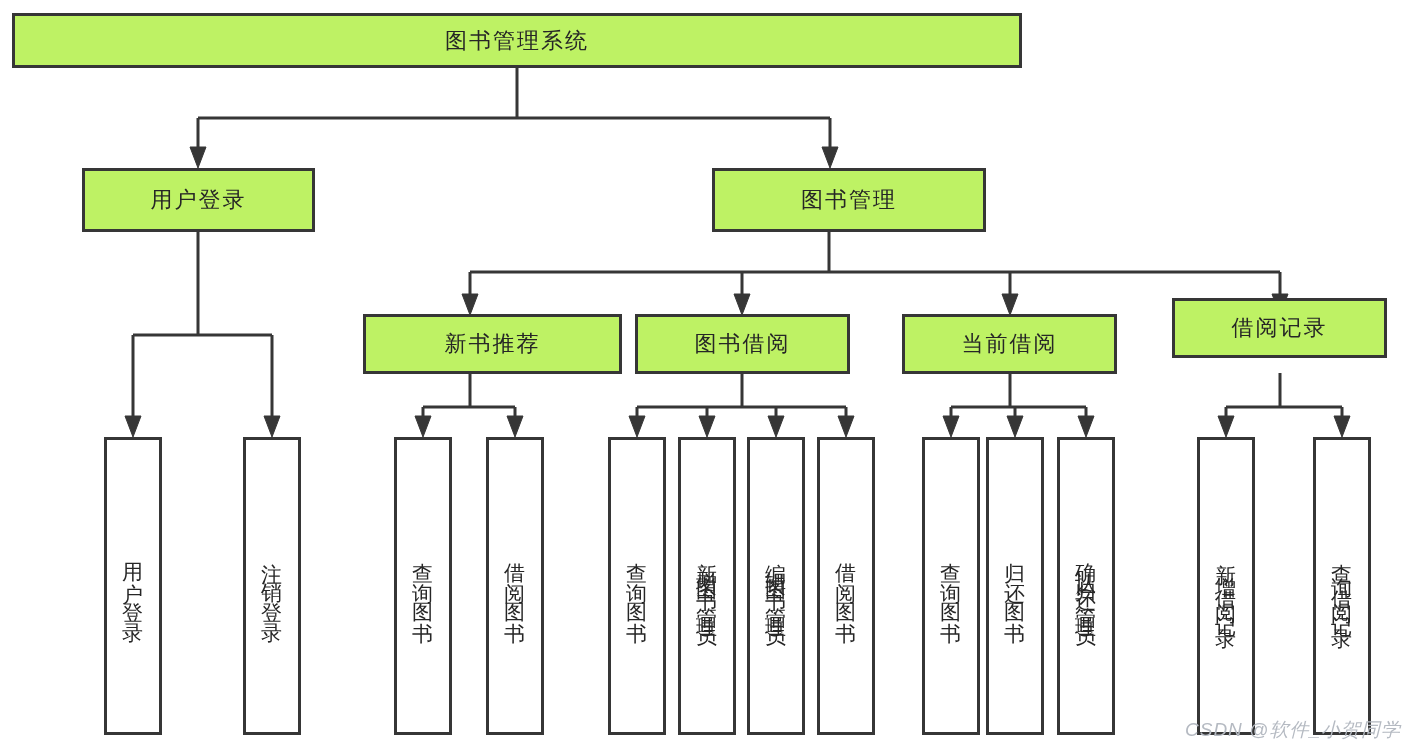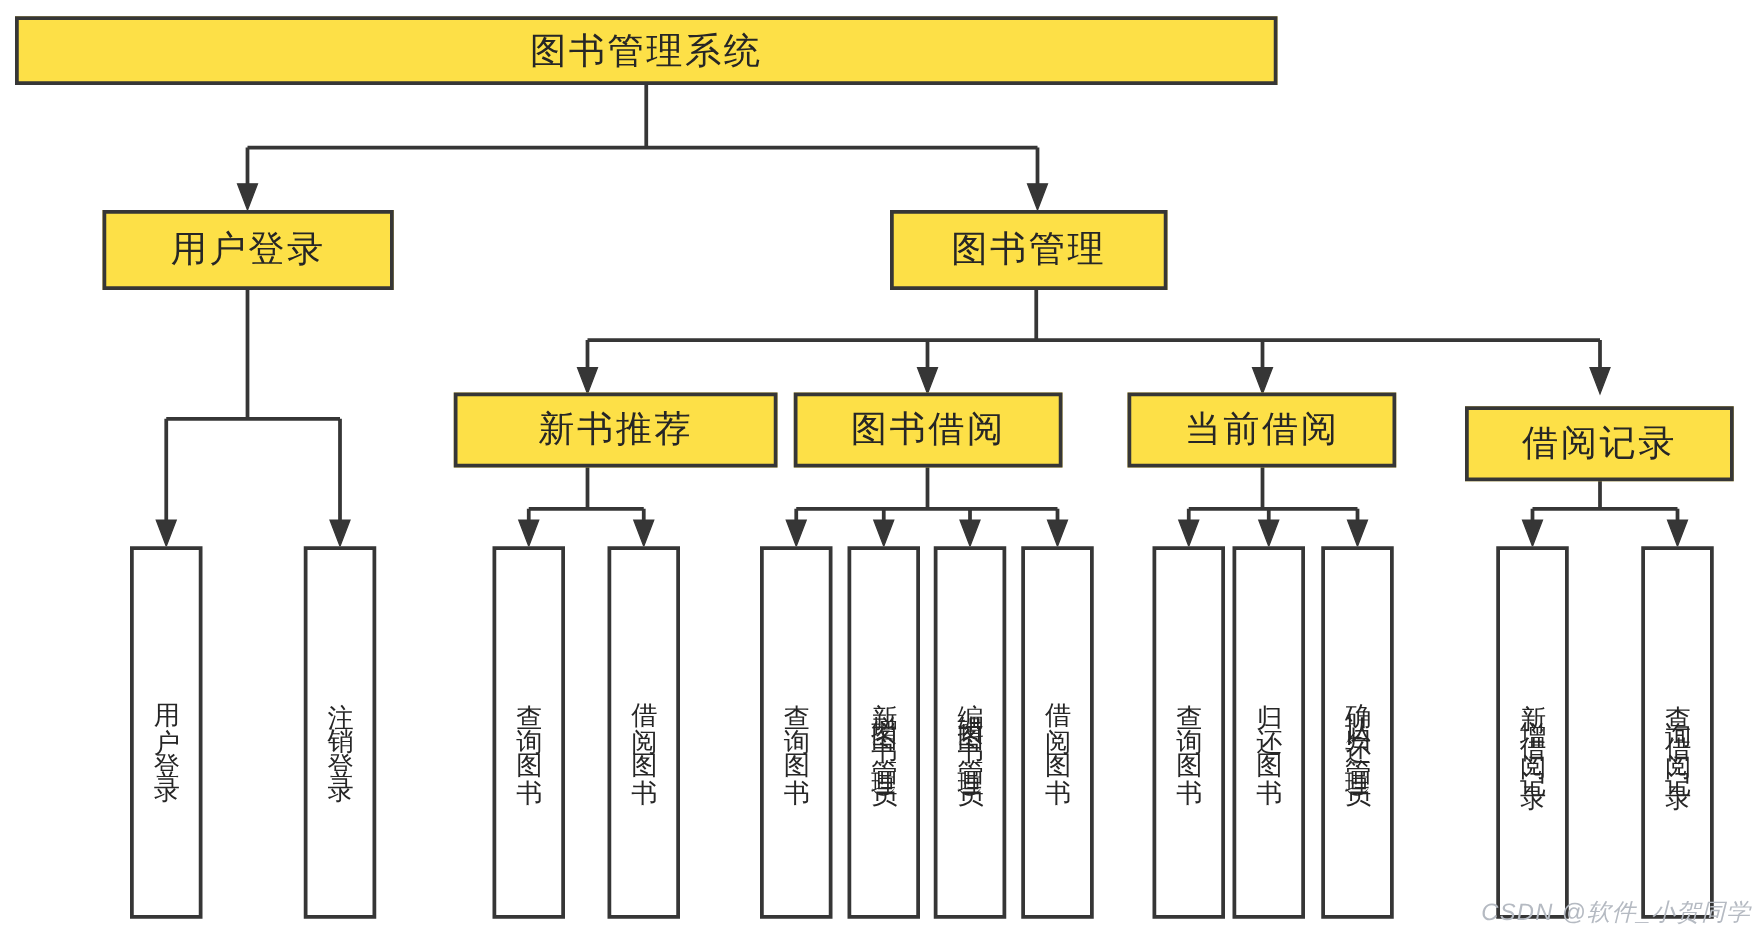--- a/index.html
+++ b/index.html
@@ -7,23 +7,23 @@
     --text:#262626;
     --wm:#b5bac2;
     --bg:#ffffff;
   }
   *{margin:0;padding:0;box-sizing:border-box;}
   html,body{width:1405px;height:747px;background:var(--bg);overflow:hidden;
     font-family:"Liberation Sans","DejaVu Sans",sans-serif;}
   .canvas{position:relative;width:1405px;height:747px;background:var(--bg);}
   .wires{position:absolute;left:0;top:0;z-index:0;}
   .node{
-    position:absolute;z-index:1;background:#fde047;border:3px solid var(--line);
+    position:absolute;z-index:1;background:#bef264;border:3px solid var(--line);
     display:flex;align-items:center;justify-content:center;
-    color:var(--text);font-size:29px;letter-spacing:2px;white-space:nowrap;
+    color:var(--text);font-size:22px;letter-spacing:2px;white-space:nowrap;
   }
   .leaf{
     position:absolute;z-index:1;background:#fff;border:3px solid var(--line);
     width:58px;height:298px;top:437px;
     display:flex;align-items:center;justify-content:center;
   }
   .leaf span{
     writing-mode:vertical-rl;text-orientation:mixed;
     color:var(--text);font-size:21px;line-height:1;white-space:nowrap;
   }
@@ -76,26 +76,26 @@
         <polygon points="1007,416 1023,416 1015,437"></polygon>
         <polygon points="1078,416 1094,416 1086,437"></polygon>
         <polygon points="1218,416 1234,416 1226,437"></polygon>
         <polygon points="1334,416 1350,416 1342,437"></polygon>
       </g>
   </svg>
 
   <div class="node" style="left:12px;top:13px;width:1010px;height:55px;">图书管理系统</div>
 
   <div class="node" style="left:82px;top:168px;width:233px;height:64px;">用户登录</div>
-  <div class="node" style="left:712px;top:168px;width:222px;height:64px;">图书管理</div>
+  <div class="node" style="left:712px;top:168px;width:274px;height:64px;">图书管理</div>
 
   <div class="node" style="left:363px;top:314px;width:259px;height:60px;">新书推荐</div>
   <div class="node" style="left:635px;top:314px;width:215px;height:60px;">图书借阅</div>
   <div class="node" style="left:902px;top:314px;width:215px;height:60px;">当前借阅</div>
-  <div class="node" style="left:1172px;top:325px;width:215px;height:60px;">借阅记录</div>
+  <div class="node" style="left:1172px;top:298px;width:215px;height:60px;">借阅记录</div>
 
   <div class="leaf ls-s" style="left:104px;">
     <span>用户登录</span>
   </div>
   <div class="leaf ls-s" style="left:243px;">
     <span>注销登录</span>
   </div>
 
   <div class="leaf ls-s" style="left:394px;">
     <span>查询图书</span>

